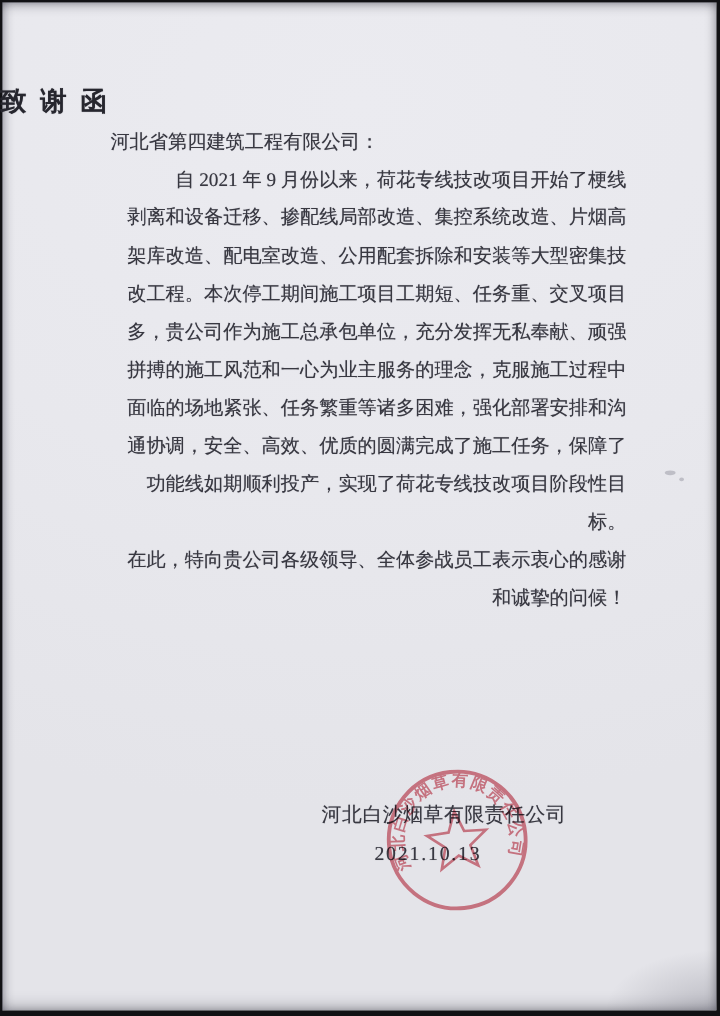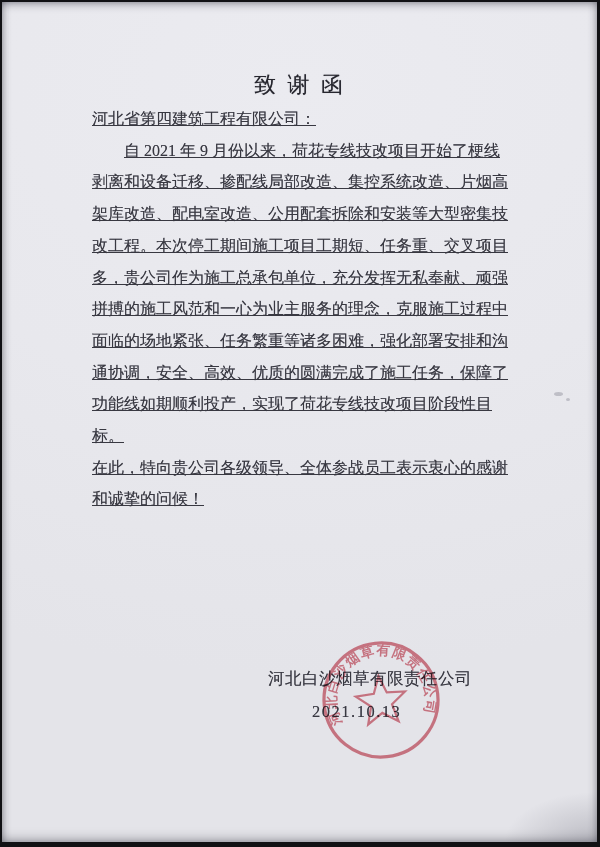--- a/index.html
+++ b/index.html
@@ -30,40 +30,39 @@
     right: 3px; bottom: 5px;
     width: 110px; height: 55px;
     background: radial-gradient(120% 130% at 100% 100%, rgba(80,80,95,.28) 0%, rgba(80,80,95,0) 70%);
   }
 
   .title {
     position: absolute;
     left: 0; top: 70px;
     width: 600px;
     margin: 0;
-    text-align: center;
+    text-align: left;
     font-size: 22px;
-    font-weight: normal;
+    font-weight: bold;
     letter-spacing: 3px;
     color: #26262e;
     text-shadow: 0 0 .7px rgba(40,40,50,.55);
   }
 
   .body-text {
     position: absolute;
     left: 92px; top: 103px;
     width: 430px;
     font-size: 16px;
     line-height: 31.7px;
     color: #383841;
     text-shadow: 0 0 .6px rgba(60,60,72,.55);
-    text-decoration: underline;
   }
   .salutation { white-space: pre-line; }
-  .para { white-space: pre-line; text-indent: 2em; }
+  .para { white-space: pre-line; text-indent: 2em; text-align: right; }
 
   .signature {
     position: absolute;
     left: 268px; top: 668px;
     font-size: 16.5px;
     letter-spacing: .5px;
     color: #383841;
     text-shadow: 0 0 .6px rgba(60,60,72,.55);
     z-index: 2;
   }

